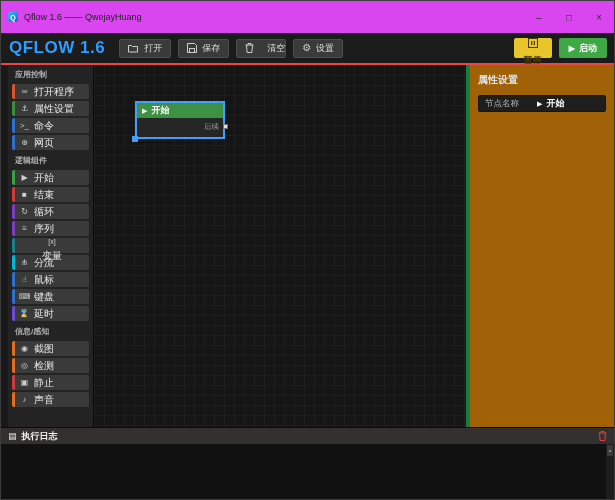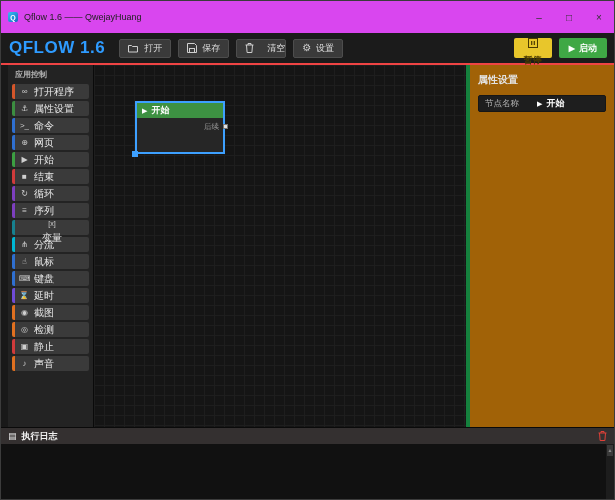--- a/index.html
+++ b/index.html
@@ -42,21 +42,21 @@
 
   
   .canvas { flex:1; position:relative; background-color:#151515;
             background-image:linear-gradient(#1e1e1e 1px, transparent 1px),
                              linear-gradient(90deg,#1e1e1e 1px, transparent 1px);
             background-size:10px 10px; overflow:hidden; }
   .node { position:absolute; left:41px; top:36px; width:90px; border:2px solid #3da0ff; background:#262626; }
   .node-header { height:15px; display:flex; align-items:center; gap:4px; padding:0 5px; }
   .node-title-glyph { font-size:7px; color:#fff; }
   .node-title { font-size:9px; font-weight:bold; color:#fff; }
-  .node-body { height:34px; position:relative; }
+  .node-body { height:19px; position:relative; }
   .port-label { position:absolute; right:4px; top:4px; font-size:7.5px; color:#9a9a9a; }
   .port-dot { position:absolute; right:-5px; top:6px; width:5px; height:5px; background:#e0e0e0; border:1px solid #777; }
   .sel-handle { position:absolute; left:-5px; bottom:-5px; width:6px; height:6px; background:#3da0ff; }
 
   
   .rightpanel { width:148px; background:#a16207; border-left:4px solid #15803d; padding:8px 8px 0 8px; }
   .panel-title { font-size:10px; font-weight:bold; color:#e2e2e2; padding-bottom:8px; }
   .prop-row { background:#1e1e1e; border:1px solid #161616; border-radius:2px; margin-bottom:7px;
               height:17px; display:flex; align-items:center; padding:0 6px; }
   .prop-label { font-size:8.5px; color:#b5b5b5; width:52px; flex:0 0 auto; }
@@ -161,20 +161,21 @@
       </div>
       <div class="side-item" style="border-left-color: rgb(47, 111, 208);">
         <span class="si-icon">&gt;_</span>
         <span class="si-label">命令</span>
       </div>
       <div class="side-item" style="border-left-color: rgb(47, 111, 208);">
         <span class="si-icon">⊕</span>
         <span class="si-label">网页</span>
       </div>
 
+      <div class="group-title">逻辑组件</div>
       <div class="side-item" style="border-left-color: rgb(60, 159, 66);">
         <span class="si-icon">▶</span>
         <span class="si-label">开始</span>
       </div>
       <div class="side-item" style="border-left-color: rgb(207, 59, 59);">
         <span class="si-icon">■</span>
         <span class="si-label">结束</span>
       </div>
       <div class="side-item" style="border-left-color: rgb(125, 63, 191);">
         <span class="si-icon">↻</span>
@@ -199,20 +200,21 @@
       </div>
       <div class="side-item" style="border-left-color: rgb(47, 111, 208);">
         <span class="si-icon">⌨</span>
         <span class="si-label">键盘</span>
       </div>
       <div class="side-item" style="border-left-color: rgb(111, 75, 216);">
         <span class="si-icon">⌛</span>
         <span class="si-label">延时</span>
       </div>
 
+      <div class="group-title">信息/感知</div>
       <div class="side-item" style="border-left-color: rgb(224, 112, 32);">
         <span class="si-icon">◉</span>
         <span class="si-label">截图</span>
       </div>
       <div class="side-item" style="border-left-color: rgb(224, 112, 32);">
         <span class="si-icon">◎</span>
         <span class="si-label">检测</span>
       </div>
       <div class="side-item" style="border-left-color: rgb(207, 59, 59);">
         <span class="si-icon">▣</span>

